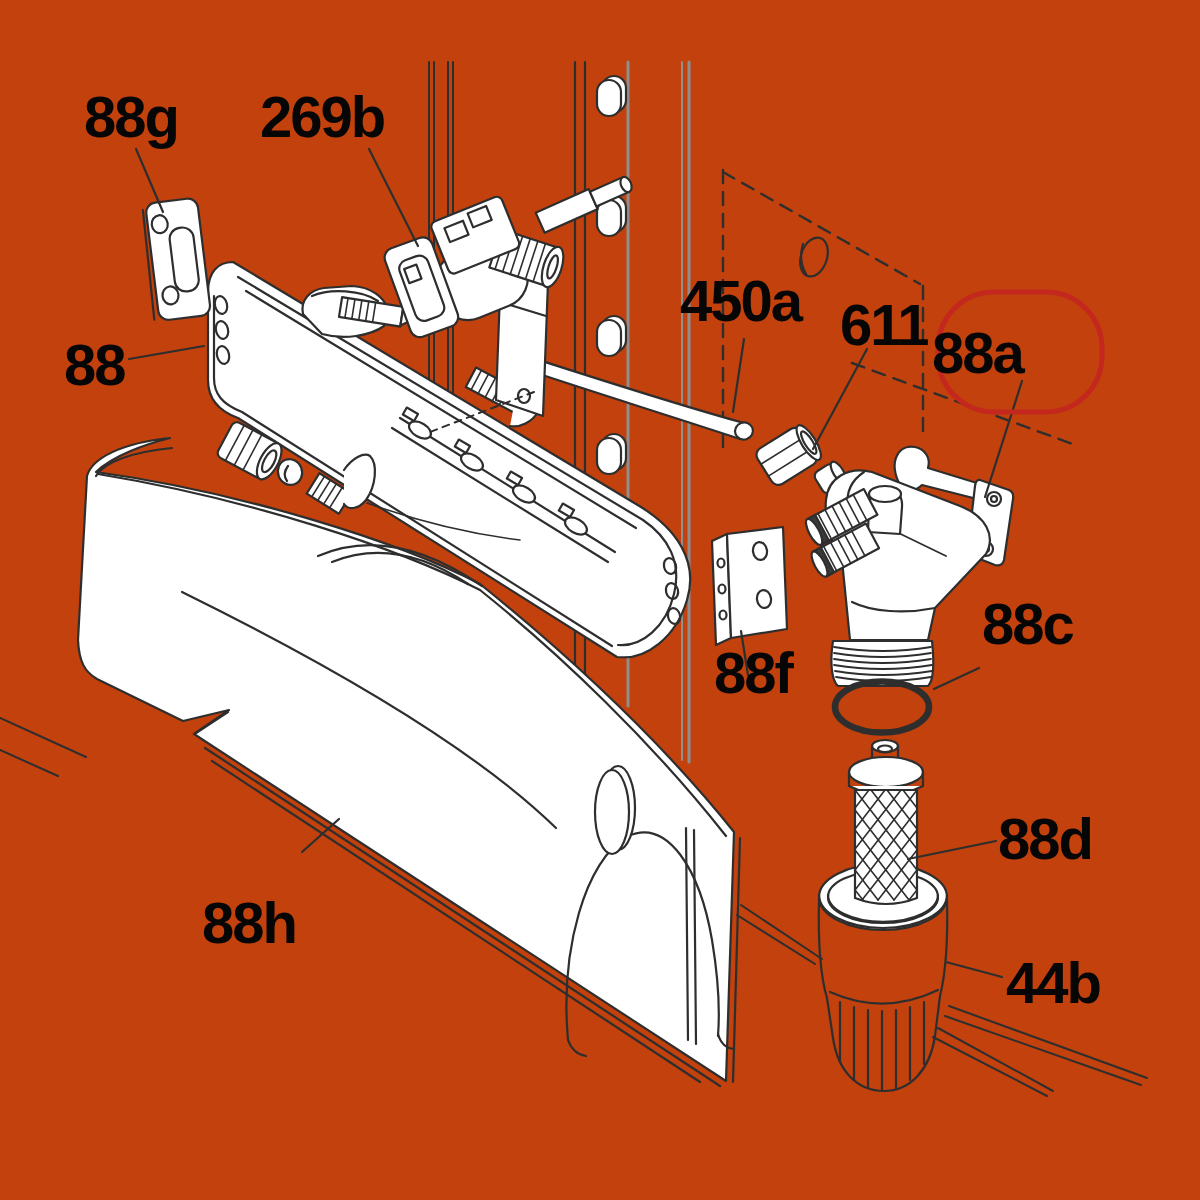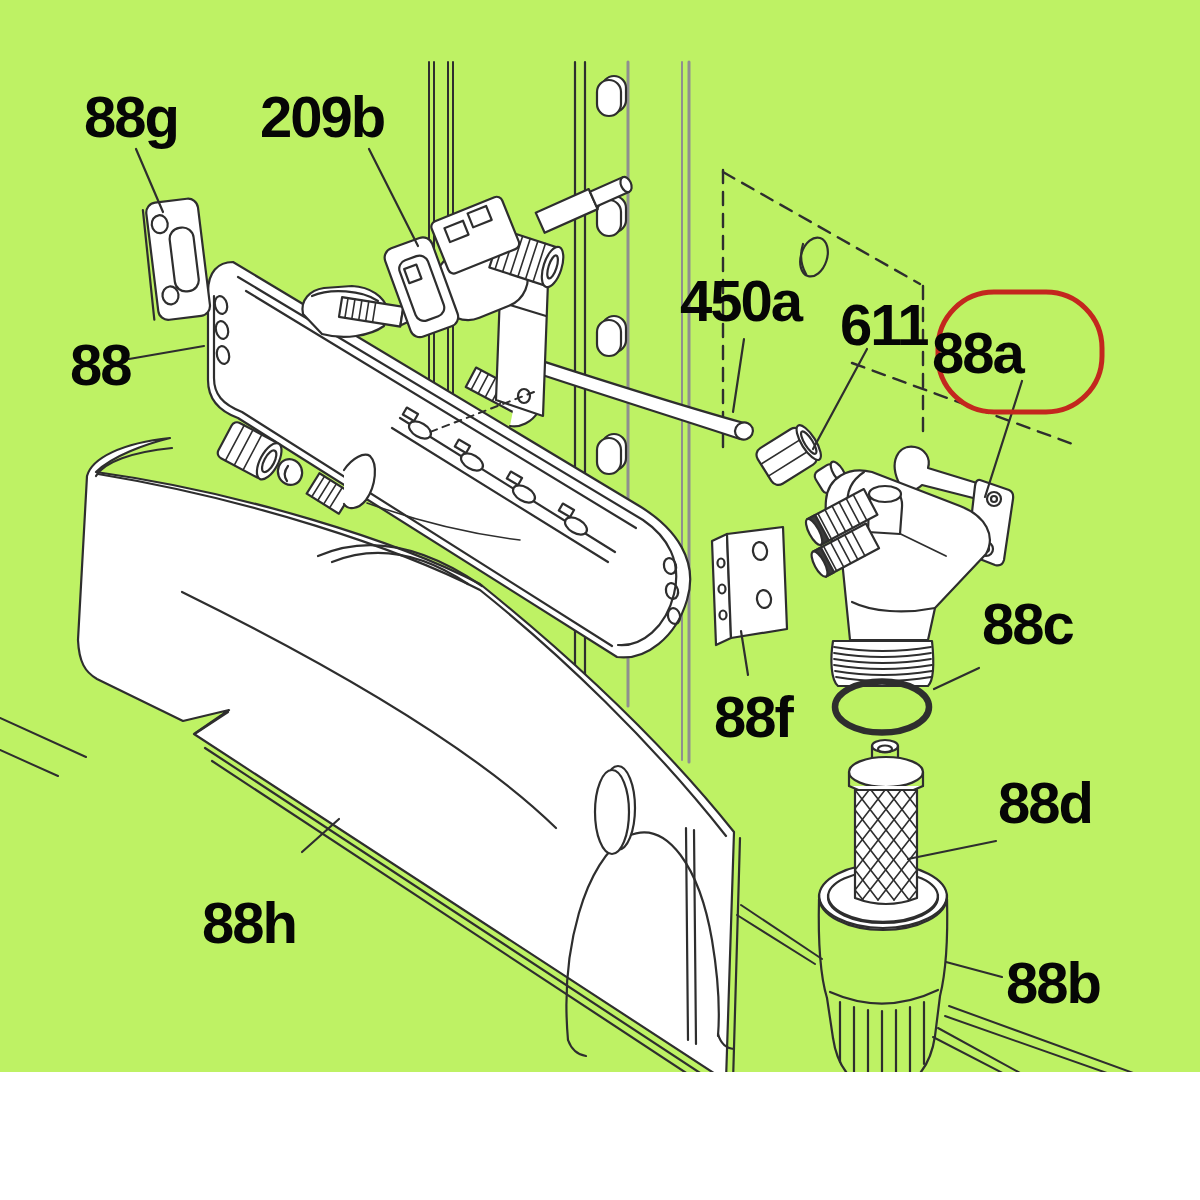--- a/index.html
+++ b/index.html
@@ -1,16 +1,16 @@
 <!DOCTYPE html>
 <html><head>
 <meta charset="utf-8">
 <style>
   html,body{margin:0;padding:0;background:#fff;}
-  .stage{position:relative;width:1200px;height:1072px;background:#bef264;overflow:hidden;
+  .stage{position:relative;width:1200px;height:1200px;background:#c2410c;overflow:hidden;
          font-family:"Liberation Sans",sans-serif;}
   .stage svg{position:absolute;left:0;top:0;}
   .plabel{position:absolute;font:700 58px/1 "Liberation Sans",sans-serif;
           letter-spacing:-2px;color:#060606;white-space:nowrap;}
 </style>
 </head>
 <body>
 
 <div class="stage">
 <svg width="1200" height="1200" viewBox="0 0 1200 1200">
@@ -357,23 +357,23 @@
       <line x1="996" y1="841" x2="908" y2="859"></line>
       <line x1="1002" y1="977" x2="946" y2="962"></line>
       <line x1="302" y1="852" x2="339" y2="819"></line>
     </g>
 
     <rect x="938" y="292" width="164" height="120" rx="56" ry="56" fill="none" stroke="#c3271e" stroke-width="5"></rect>
   </g>
 </svg>
 
   <div class="plabel" style="left:84px;top:88px">88g</div>
-  <div class="plabel" style="left:260px;top:88px">209b</div>
-  <div class="plabel" style="left:70px;top:336px">88</div>
+  <div class="plabel" style="left:260px;top:88px">269b</div>
+  <div class="plabel" style="left:64px;top:336px">88</div>
   <div class="plabel" style="left:680px;top:272px">450a</div>
   <div class="plabel" style="left:840px;top:296px">611</div>
   <div class="plabel" style="left:932px;top:324px">88a</div>
   <div class="plabel" style="left:982px;top:595px">88c</div>
-  <div class="plabel" style="left:714px;top:688px">88f</div>
-  <div class="plabel" style="left:998px;top:774px">88d</div>
-  <div class="plabel" style="left:1006px;top:954px">88b</div>
+  <div class="plabel" style="left:714px;top:644px">88f</div>
+  <div class="plabel" style="left:998px;top:810px">88d</div>
+  <div class="plabel" style="left:1006px;top:954px">44b</div>
   <div class="plabel" style="left:202px;top:894px">88h</div>
 </div>
 
 </body></html>

